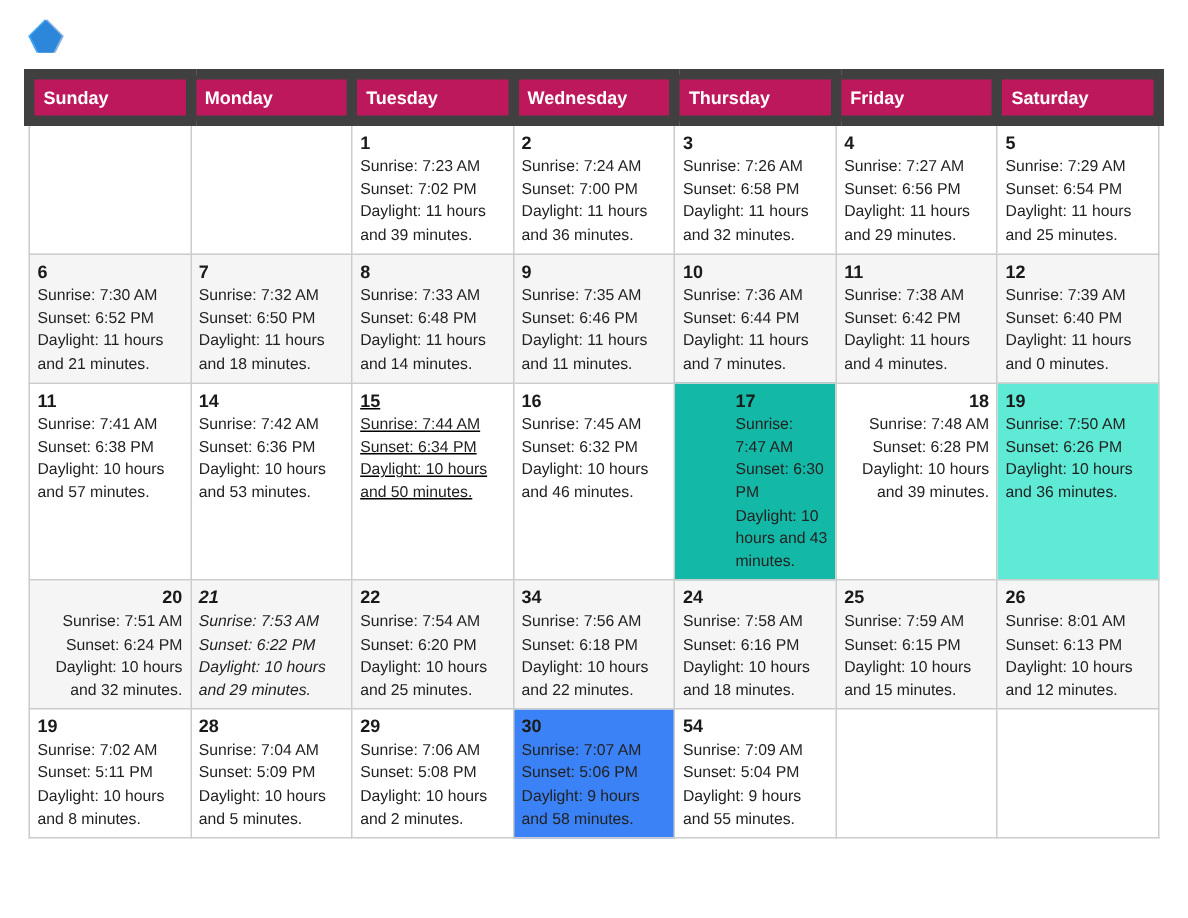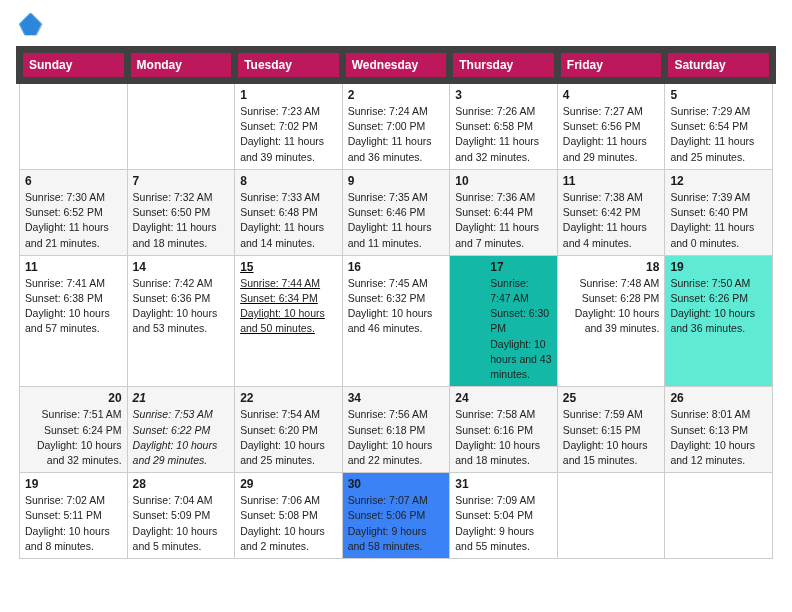--- a/index.html
+++ b/index.html
@@ -257,21 +257,21 @@
           </td>
           <td style="background: rgb(255, 255, 255);">
             <span class="day-number">29</span>
             <div class="day-info">Sunrise: 7:06 AM<br>Sunset: 5:08 PM<br>Daylight: 10 hours and 2 minutes.</div>
           </td>
           <td style="background: #3b82f6;">
             <span class="day-number">30</span>
             <div class="day-info">Sunrise: 7:07 AM<br>Sunset: 5:06 PM<br>Daylight: 9 hours and 58 minutes.</div>
           </td>
           <td style="background: rgb(255, 255, 255);">
-            <span class="day-number">31</span>
+            <span class="day-number">54</span>
             <div class="day-info">Sunrise: 7:09 AM<br>Sunset: 5:04 PM<br>Daylight: 9 hours and 55 minutes.</div>
           </td>
           <td class="empty-cell"></td>
           <td class="empty-cell"></td>
         </tr>
       </tbody>
   </table>
 </div>
 
 </body></html>

